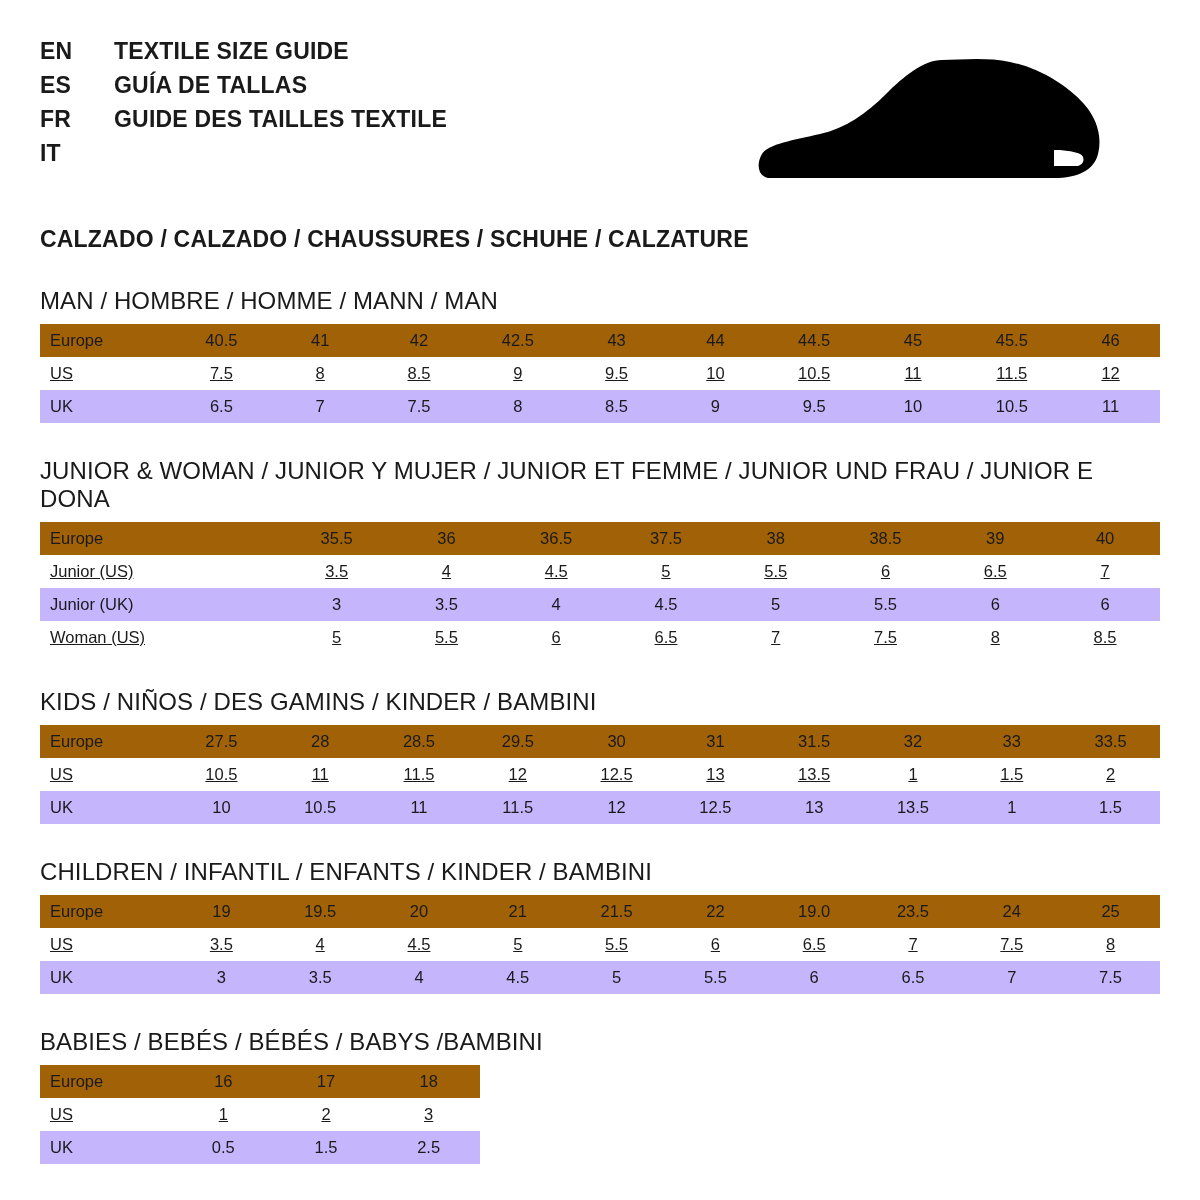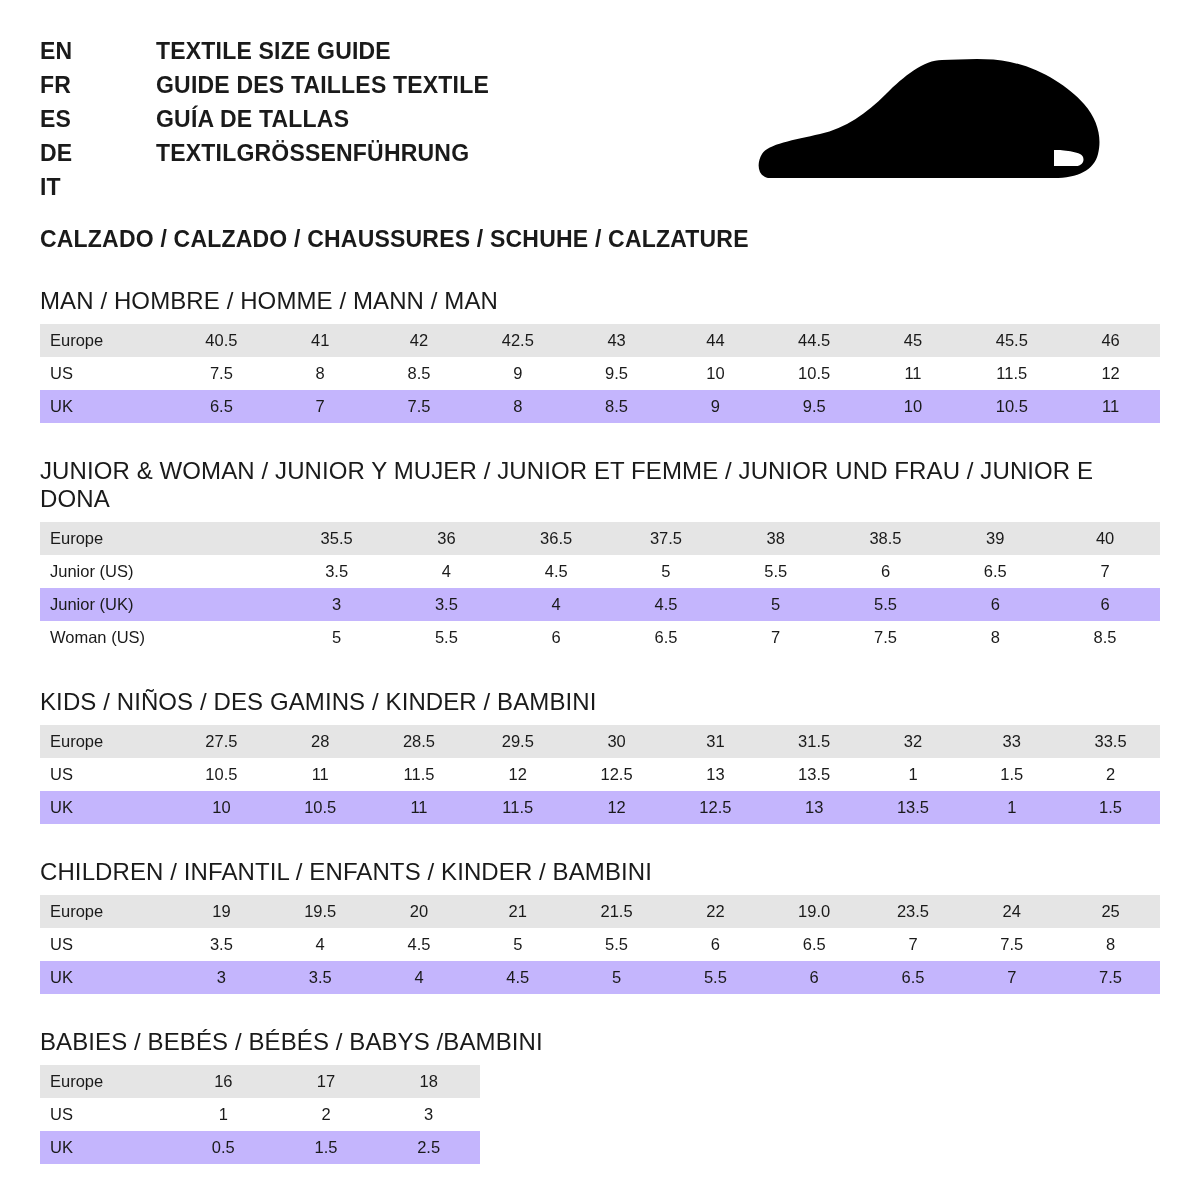--- a/index.html
+++ b/index.html
@@ -42,21 +42,20 @@
     font-weight: bold;
     letter-spacing: 0.2px;
     line-height: 1.35;
   }
   .lang-code {
     width: 74px;
     flex: 0 0 74px;
   }
   .lang-text {
     white-space: nowrap;
-    margin-left: 42px;
   }
 
   .shoe-wrap {
     width: 360px;
     height: 150px;
     margin-right: 35px;
     margin-top: 24px;
     display: flex;
     align-items: flex-start;
     justify-content: center;
@@ -94,54 +93,51 @@
     text-align: center;
     vertical-align: middle;
     white-space: nowrap;
   }
   table.size-table td.rowlabel {
     text-align: left;
     padding-left: 10px;
     width: 118px;
   }
   tr.head td {
-    background: #e5e5e5;
+    background: #a16207;
     font-weight: normal;
   }
   tr.odd td {
     background: #ffffff;
+    text-decoration: underline;
   }
   tr.even td {
     background: #c4b5fd;
   }
   .w-full { width: 1120px; }
   .w-babies { width: 440px; }
 </style>
 </head>
 <body>
 
 <div class="page">
 
   <div class="header">
     <div class="lang-list">
       <div class="lang-row">
         <span class="lang-code">EN</span>
         <span class="lang-text">TEXTILE SIZE GUIDE</span>
       </div>
       <div class="lang-row">
-        <span class="lang-code">FR</span>
-        <span class="lang-text">GUIDE DES TAILLES TEXTILE</span>
-      </div>
-      <div class="lang-row">
         <span class="lang-code">ES</span>
         <span class="lang-text">GUÍA DE TALLAS</span>
       </div>
       <div class="lang-row">
-        <span class="lang-code">DE</span>
-        <span class="lang-text">TEXTILGRÖSSENFÜHRUNG</span>
+        <span class="lang-code">FR</span>
+        <span class="lang-text">GUIDE DES TAILLES TEXTILE</span>
       </div>
       <div class="lang-row">
         <span class="lang-code">IT</span>
       </div>
     </div>
 
     <div class="shoe-wrap">
       <svg viewBox="0 0 350 130" xmlns="http://www.w3.org/2000/svg" aria-hidden="true">
         <path fill="#000000" d="M188 6 C170 6 150 22 132 40 C112 60 92 74 66 80 C40 86 14 90 8 100 C2 110 4 122 14 124 L300 124 C324 124 340 116 344 100 C348 84 344 66 330 50 C314 32 286 14 256 8 C232 3 206 6 188 6 Z M300 96 C300 96 318 96 326 100 C332 103 330 112 322 112 L300 112 Z"></path>
       </svg>

